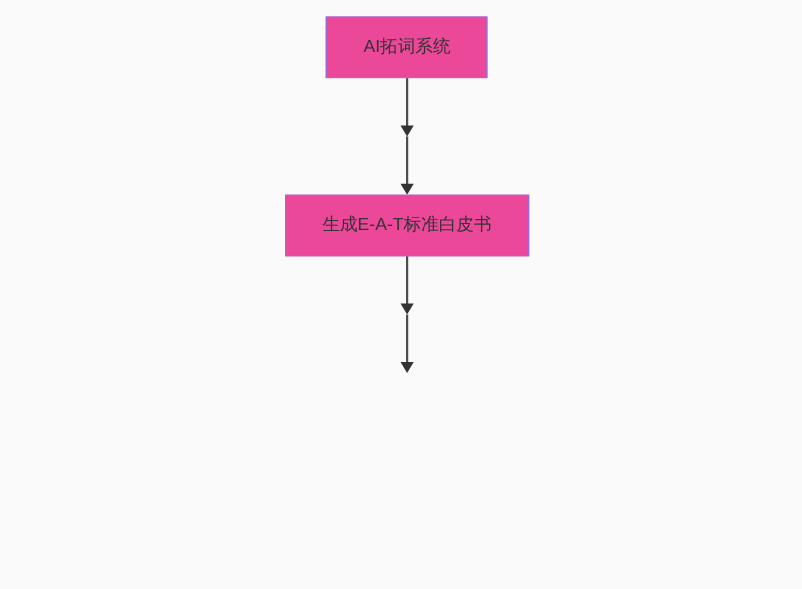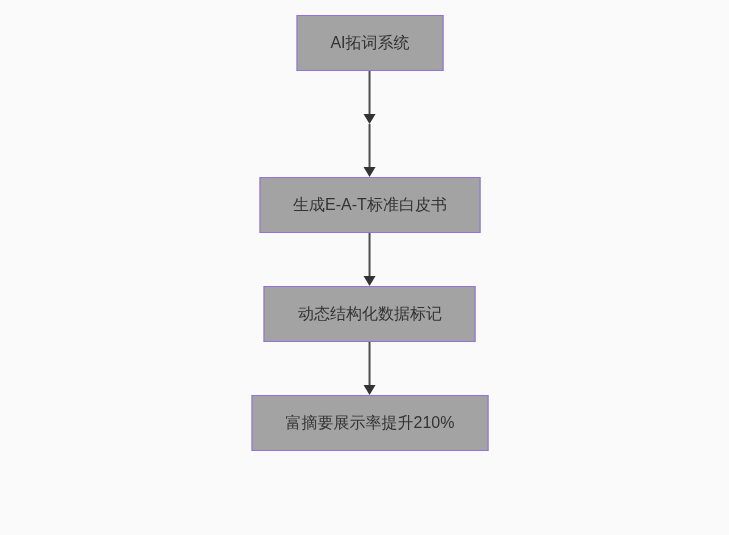--- a/index.html
+++ b/index.html
@@ -23,21 +23,21 @@
     flex-direction: column;
     align-items: center;
   }
   .node {
     box-sizing: border-box;
     height: 56px;
     padding: 0 33px;
     display: flex;
     align-items: center;
     justify-content: center;
-    background: #a3a3a3;
+    background: #ec4899;
     border: 1px solid #9370db;
     color: #333333;
     font-size: 16px;
     line-height: 1;
     white-space: nowrap;
   }
   .edge {
     height: 53px;
     display: flex;
     flex-direction: column;
@@ -79,26 +79,20 @@
 
   <div class="node">
     <span>生成E-A-T标准白皮书</span>
   </div>
 
   <div class="edge">
     <div class="edge-line"></div>
     <div class="edge-head"></div>
   </div>
 
-  <div class="node">
-    <span>动态结构化数据标记</span>
-  </div>
 
   <div class="edge">
     <div class="edge-line"></div>
     <div class="edge-head"></div>
   </div>
 
-  <div class="node">
-    <span>富摘要展示率提升210%</span>
-  </div>
 
 </div>
 
 </body></html>

